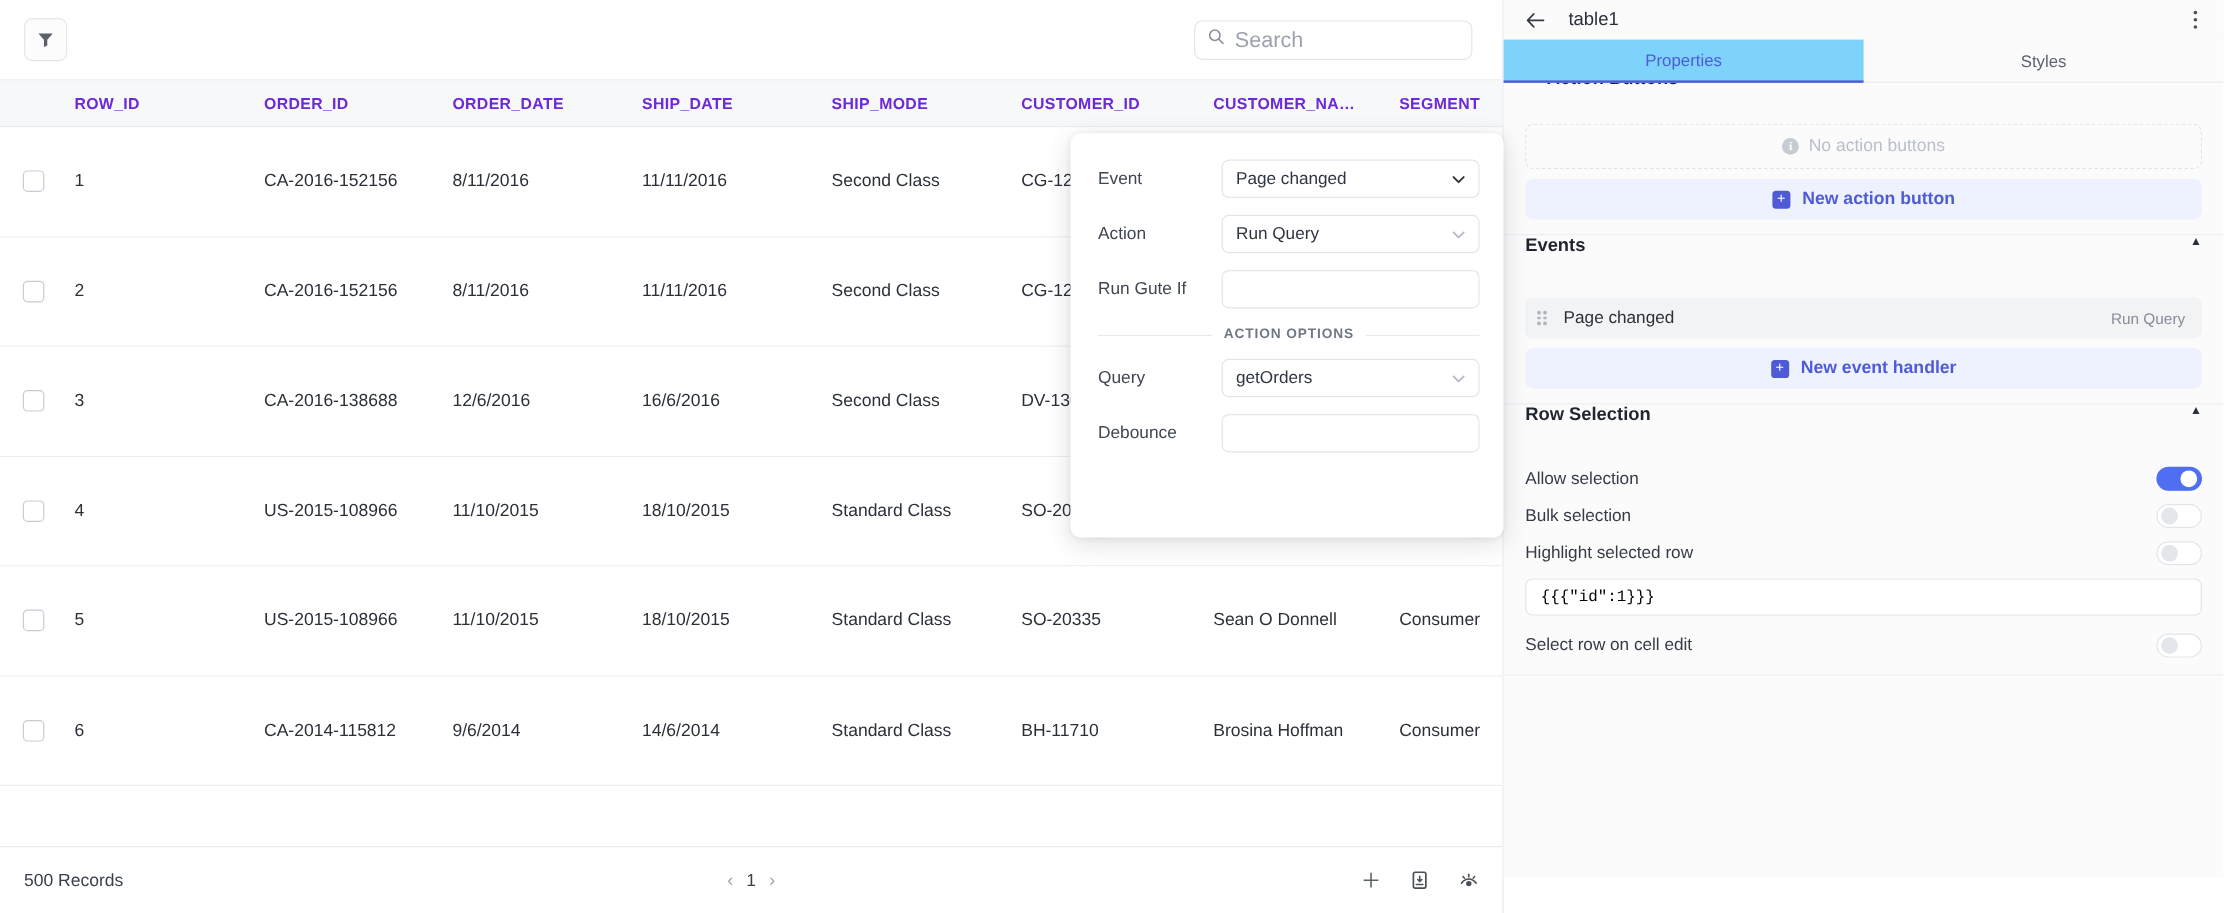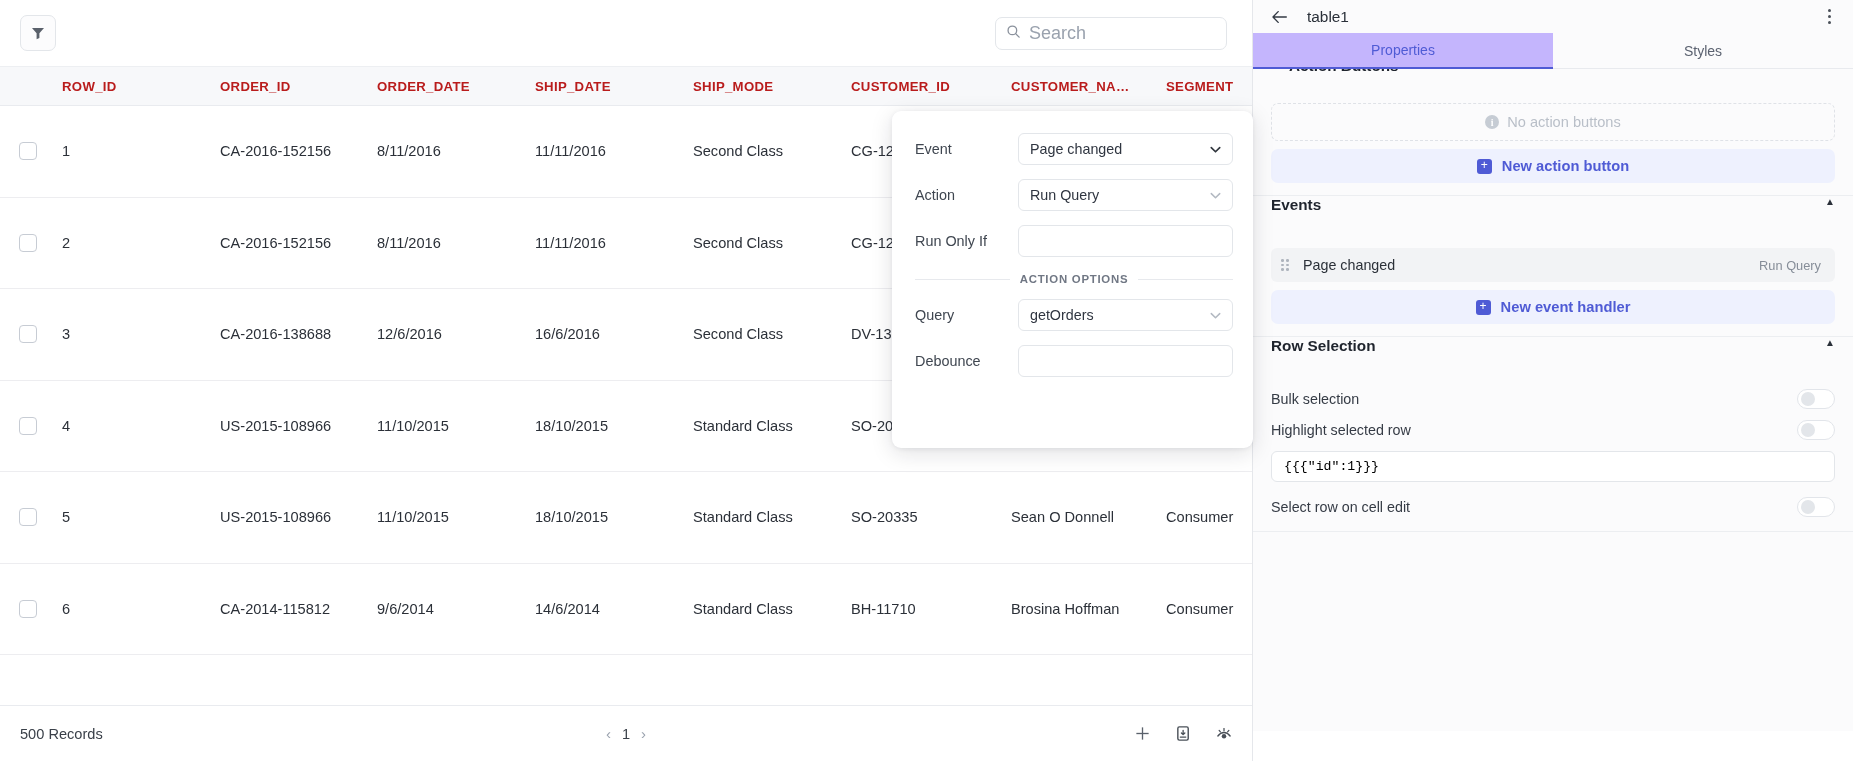--- a/index.html
+++ b/index.html
@@ -53,21 +53,21 @@
   .thead {
     height: 40px; flex: 0 0 40px;
     background: #f7f8fa;
     border-top: 1px solid #edeff2;
     border-bottom: 1px solid #e9ebef;
     display: flex; align-items: center;
     overflow: hidden;
     position: relative;
   }
   .th {
-    font-size: 13.2px; font-weight: 700; color: #b91c1c;
+    font-size: 13.2px; font-weight: 700; color: #6d28d9;
     letter-spacing: 0.3px;
     white-space: nowrap; overflow: hidden;
     flex: 0 0 auto;
   }
   .cell-check { flex: 0 0 62px; display: flex; align-items: center; padding-left: 19px; }
 
   .tbody { flex: 1 1 auto; overflow: hidden; position: relative; }
   .tr {
     height: 91.5px;
     display: flex; align-items: center;
@@ -157,21 +157,21 @@
   .insp-title { font-size: 15.4px; color: #2a3039; margin-left: 14px; }
   .kebab { margin-left: auto; cursor: pointer; display: flex; flex-direction: column; gap: 2.6px; padding: 4px; }
   .kebab span { width: 3px; height: 3px; border-radius: 50%; background: #4a5058; display: block; }
 
   .tabs { height: 36px; flex: 0 0 36px; display: flex; background: #fbfbfc; }
   .tab {
     flex: 1 1 0; display: flex; align-items: center; justify-content: center;
     font-size: 14px; color: #5b6270; cursor: pointer;
     border-bottom: 1px solid #e8eaee;
   }
-  .tab.active { color: #4f5bd5; background: #c4b5fd; border-bottom: 2.5px solid #4f5bd5; font-weight: 400;}
+  .tab.active { color: #4f5bd5; background: #7dd3fc; border-bottom: 2.5px solid #4f5bd5; font-weight: 400;}
 
   .insp-body { flex: 1 1 auto; overflow: hidden; position: relative; }
 
   .section { border-bottom: 1px solid #eceef1; padding: 0 18px; }
   .sec-head {
     height: 42px; display: flex; align-items: flex-start;
     font-size: 15.3px; font-weight: 700; color: #1f242d;
     cursor: pointer;
   }
   .sec-head .caret { margin-left: auto; font-size: 10px; color: #2a3039; }
@@ -430,21 +430,21 @@
           <span class="val">Run Query</span>
           <span class="chev">
             <svg width="15" height="15" viewBox="0 0 16 16">
                 <path d="M3.5 6l4.5 4.4L12.5 6" fill="none" stroke="#b3b9c2" stroke-width="1.6" stroke-linecap="round" stroke-linejoin="round"></path>
               </svg>
           </span>
         </div>
       </div>
 
       <div class="pop-row">
-        <div class="pop-label">Run Only If</div>
+        <div class="pop-label">Run Gute If</div>
         <div class="pop-ctl plain">
           <span class="val"></span>
         </div>
       </div>
 
       <div class="divider-row">
         <span class="divider-line"></span>
         <span class="divider-text">ACTION OPTIONS</span>
         <span class="divider-line"></span>
       </div>
@@ -530,20 +530,26 @@
           <span>New event handler</span>
         </div>
       </div>
 
       <div class="section" style="border-bottom:1px solid #eceef1;">
         <div class="sec-head" style="height:46px;">
           <span>Row Selection</span>
           <span class="caret">▲</span>
         </div>
 
+        <div class="prop-row">
+          <span>Allow selection</span>
+          <span class="toggle on">
+              <i></i>
+            </span>
+        </div>
 
         <div class="prop-row">
           <span>Bulk selection</span>
           <span class="toggle">
               <i></i>
             </span>
         </div>
 
         <div class="prop-row">
           <span>Highlight selected row</span>

